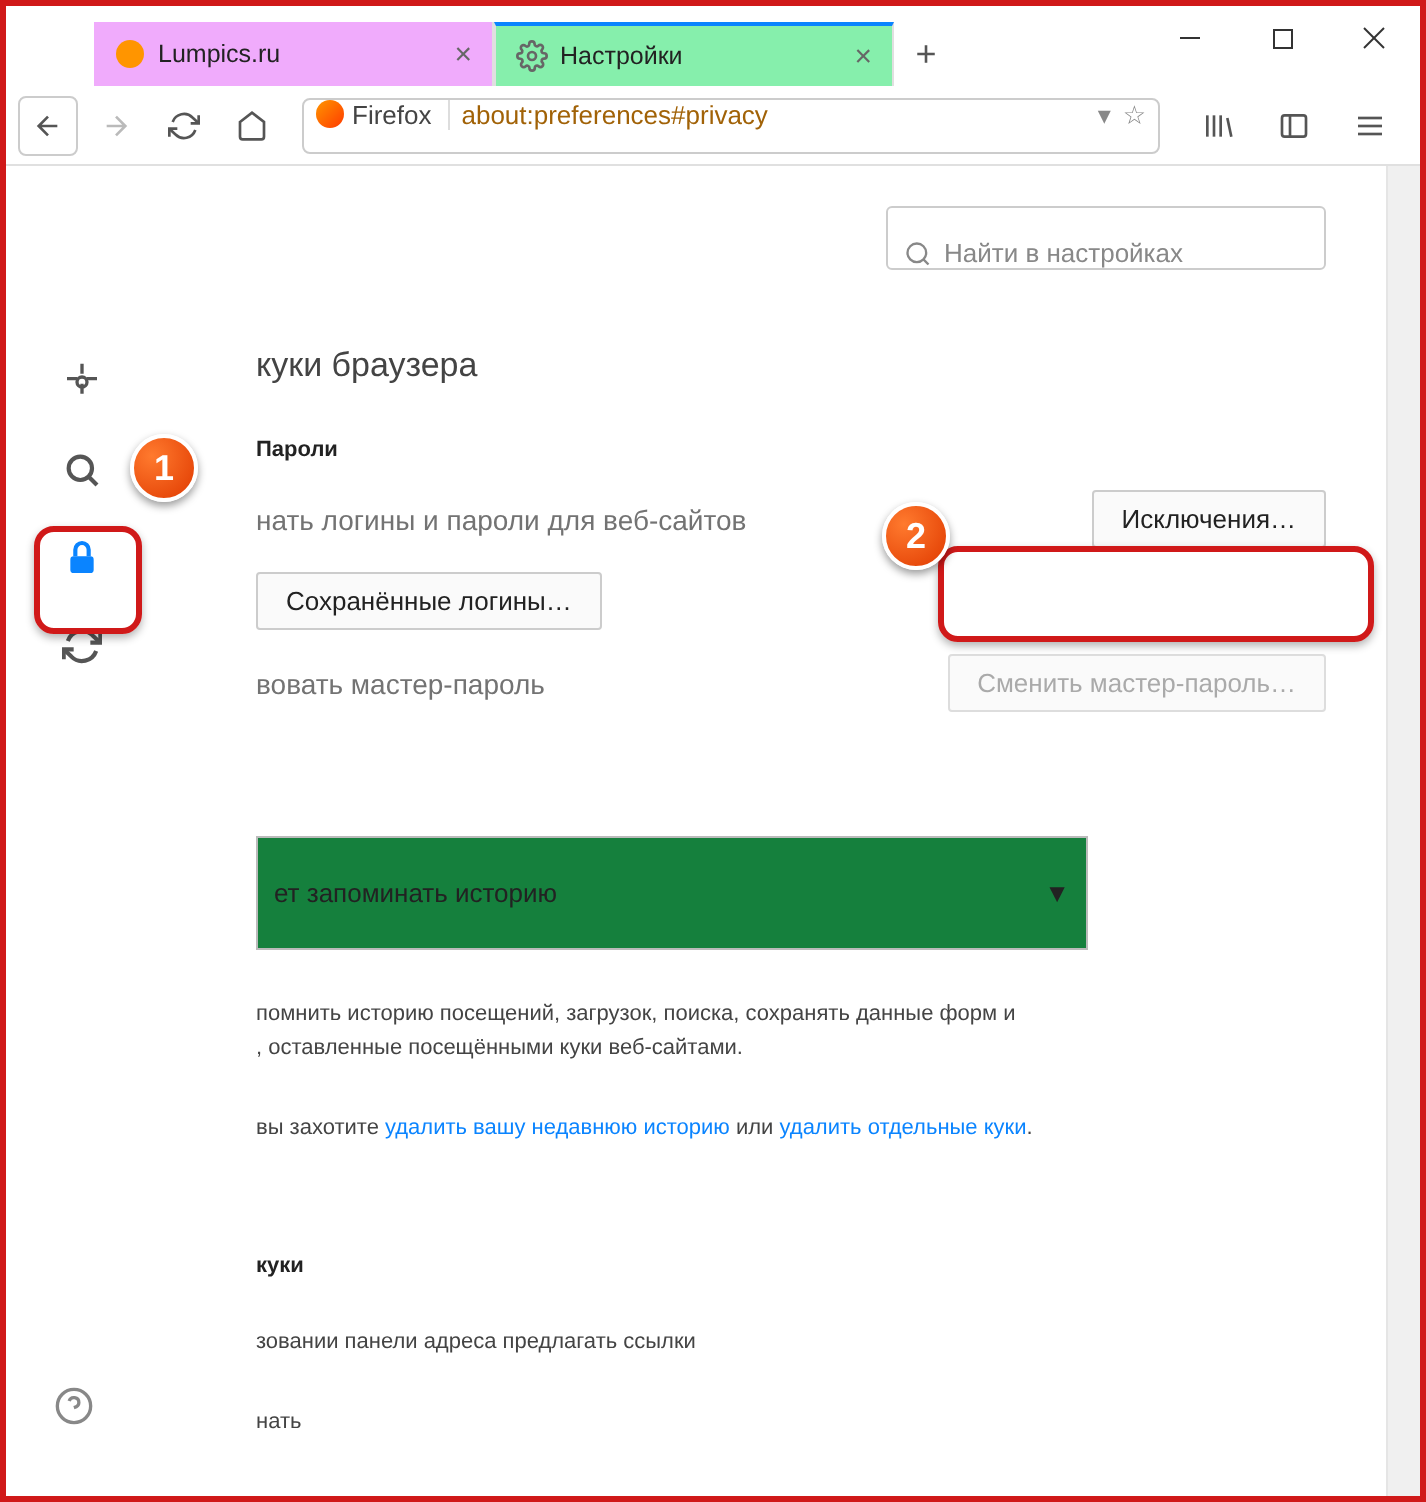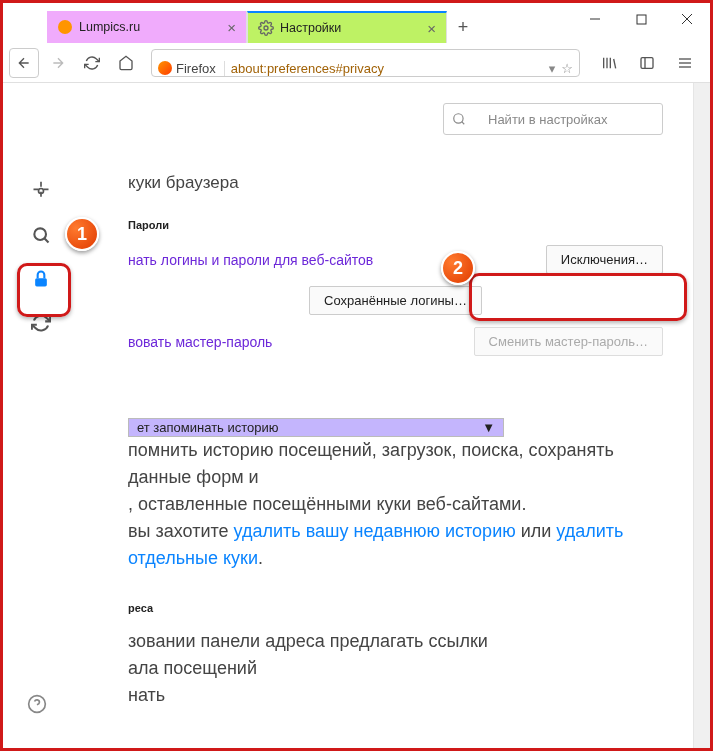--- a/index.html
+++ b/index.html
@@ -2,53 +2,53 @@
 <html><head>
 <meta charset="utf-8">
 <style>
 *{box-sizing:border-box;margin:0;padding:0;font-family:"Segoe UI",Arial,sans-serif}
 body{background:#fff}
 .outer{border:3px solid #d01919;width:713px;height:751px;position:relative;background:#fff;overflow:hidden}
 .titlebar{height:40px;background:#fff;display:flex;align-items:flex-end}
 .tabs{display:flex;align-items:flex-end;height:40px;margin-left:44px}
 .tab{height:32px;display:flex;align-items:center;padding:0 10px;font-size:12.5px;color:#222;border-right:1px solid #e0e0e0;min-width:200px;position:relative}
 .tab.inactive{background:#f0abfc}
-.tab.active{background:#bef264;border-top:2px solid #0a84ff;border-left:1px solid #e0e0e0;border-right:1px solid #e0e0e0}
+.tab.active{background:#86efac;border-top:2px solid #0a84ff;border-left:1px solid #e0e0e0;border-right:1px solid #e0e0e0}
 .tab .favicon{width:16px;height:16px;margin-right:6px;display:flex;align-items:center;justify-content:center}
 .tab .close{margin-left:auto;color:#666;font-size:15px}
 .newtab{width:32px;height:32px;display:flex;align-items:center;justify-content:center;color:#555;font-size:18px}
 .winctrls{margin-left:auto;display:flex;height:40px}
 .winbtn{width:46px;height:32px;display:flex;align-items:center;justify-content:center;color:#333}
 .navbar{height:40px;border-bottom:1px solid #e0e0e0;display:flex;align-items:center;padding:0 6px;gap:4px}
 .navbtn{width:30px;height:30px;display:flex;align-items:center;justify-content:center;color:#555;border-radius:4px}
 .navbtn svg{width:16px;height:16px}
-.urlbar{flex:1;height:28px;border:1px solid #ccc;border-radius:4px;display:flex;align-items:flex-end;padding:0 6px;margin:0 6px;font-size:13px;color:#555;gap:6px}
+.urlbar{flex:1;height:28px;border:1px solid #ccc;border-radius:4px;display:flex;align-items:flex-start;padding:0 6px;margin:0 6px;font-size:13px;color:#555;gap:6px}
 .urlbar .brand{display:flex;align-items:center;gap:4px;color:#444;border-right:1px solid #ddd;padding-right:8px}
 .urlbar .addr{flex:1;color:#a16207}
 .urlbar .star{color:#888}
 .right-icons{display:flex;gap:8px;padding:0 4px}
 .content{position:absolute;top:80px;bottom:0;left:0;right:0;display:flex}
 .scrollbar{width:17px;background:#f0f0f0;border-left:1px solid #e5e5e5}
 .main{flex:1;position:relative;overflow:hidden}
 .sidebar{position:absolute;left:18px;top:90px;width:40px;display:flex;flex-direction:column;gap:8px;align-items:center}
 .side-icon{width:36px;height:36px;display:flex;align-items:center;justify-content:center;color:#555;border-radius:4px}
 .side-icon svg{width:20px;height:20px}
 .side-icon.selected{color:#0a84ff}
 .highlight-box{position:absolute;border:3px solid #d01919;border-radius:10px;box-shadow:0 2px 4px rgba(0,0,0,.3)}
 .badge{position:absolute;width:34px;height:34px;border-radius:50%;background:radial-gradient(circle at 30% 30%,#ff7a2e,#e03a00);color:#fff;display:flex;align-items:center;justify-content:center;font-weight:bold;font-size:18px;border:2px solid #fff;box-shadow:0 2px 4px rgba(0,0,0,.4)}
-.search-pref{position:absolute;right:30px;top:20px;width:220px;height:32px;border:1px solid #ccc;border-radius:3px;display:flex;align-items:center;padding:0 8px;color:#888;font-size:13px;gap:22px}
+.search-pref{position:absolute;right:30px;top:20px;width:220px;height:32px;border:1px solid #ccc;border-radius:3px;display:flex;align-items:flex-end;padding:0 8px;color:#888;font-size:13px;gap:6px}
 .page-body{position:absolute;left:125px;top:90px;right:30px;color:#222;font-size:14px}
 .sect-title{font-size:17px;color:#444;margin-bottom:26px}
 .sect-sub{font-size:11px;font-weight:600;margin-bottom:14px}
 .row{display:flex;align-items:center;margin-bottom:12px}
-.row .txt{flex:1;color:#6d28d9}
+.row .txt{flex:1;color:#737373}
 .btn{border:1px solid #ccc;background:#fafafa;padding:6px 14px;font-size:13px;color:#222;border-radius:2px;white-space:nowrap}
 .btn.disabled{color:#aaa;border-color:#ddd}
-.dropdown{border:1px solid #bbb;padding:1px 8px;font-size:13px;display:flex;align-items:center;justify-content:space-between;width:376px;background:#c4b5fd}
-.para{color:#444;font-size:18px;line-height:1.5;margin:0 0}
+.dropdown{border:1px solid #bbb;padding:20px 8px;font-size:13px;display:flex;align-items:center;justify-content:space-between;width:416px;background:#15803d}
+.para{color:#444;font-size:11px;line-height:1.5;margin:24px 0}
 .link{color:#0a84ff}
 .help{position:absolute;left:24px;bottom:30px;color:#888}
 .ff-icon{width:14px;height:14px;border-radius:50%;background:linear-gradient(135deg,#ff9500,#ff3b00)}
 .lum-icon{width:14px;height:14px;border-radius:50%;background:#ff9500}
 .gear-icon{width:14px;height:14px;color:#666}
 </style>
 </head>
 <body>
 
 <div class="outer">
@@ -191,40 +191,39 @@
           <span>1</span>
         </div>
 
       <div class="page-body">
         <div class="sect-title">куки браузера</div>
         <div class="sect-sub">Пароли</div>
         <div class="row">
           <span class="txt">нать логины и пароли для веб-сайтов</span>
           <button class="btn"><span>Исключения…</span></button>
         </div>
-        <div class="row" style="justify-content:center">
+        <div class="row" style="justify-content:flex-start">
           <button class="btn"><span>Сохранённые логины…</span></button>
         </div>
         <div class="row">
           <span class="txt">вовать мастер-пароль</span>
           <button class="btn disabled"><span>Сменить мастер-пароль…</span></button>
         </div>
 
         <div style="height:50px"></div>
         <div class="dropdown">
           <span>ет запоминать историю</span>
           <span>▼</span>
         </div>
         <p class="para"><span>помнить историю посещений, загрузок, поиска, сохранять данные форм и</span><br><span>, оставленные посещёнными куки веб-сайтами.</span></p>
         <p class="para"><span>вы захотите </span><span class="link">удалить вашу недавнюю историю</span><span> или </span><span class="link">удалить отдельные куки</span><span>.</span></p>
 
         <div style="height:30px"></div>
-        <div class="sect-sub">реса</div>
+        <div class="sect-sub">куки</div>
         <p class="para">зовании панели адреса предлагать ссылки</p>
-        <p class="para">ала посещений</p>
         <p class="para">нать</p>
       </div>
 
       <div class="highlight-box" style="left:466px;top:190px;width:218px;height:48px"></div>
       <div class="badge" style="left:438px;top:168px">
           <span>2</span>
         </div>
 
       <div class="help"><svg width="20" height="20" viewBox="0 0 24 24" fill="none" stroke="currentColor" stroke-width="2">
             <circle cx="12" cy="12" r="10"></circle>

